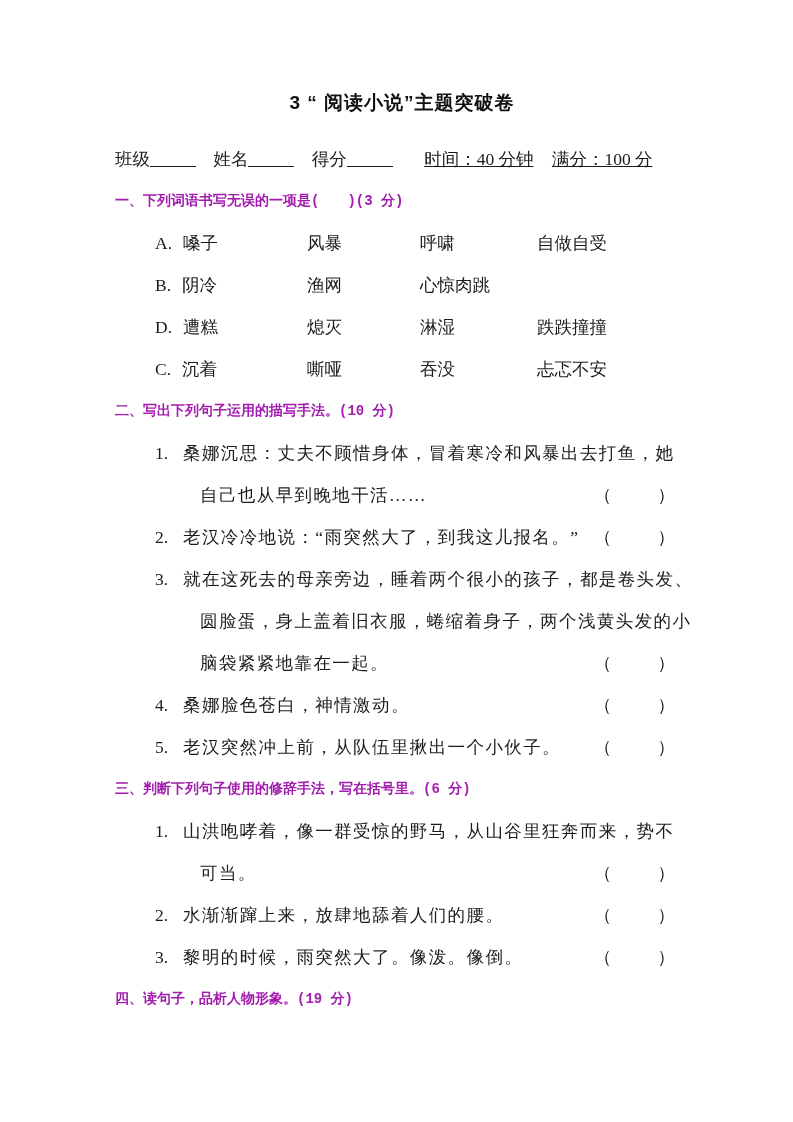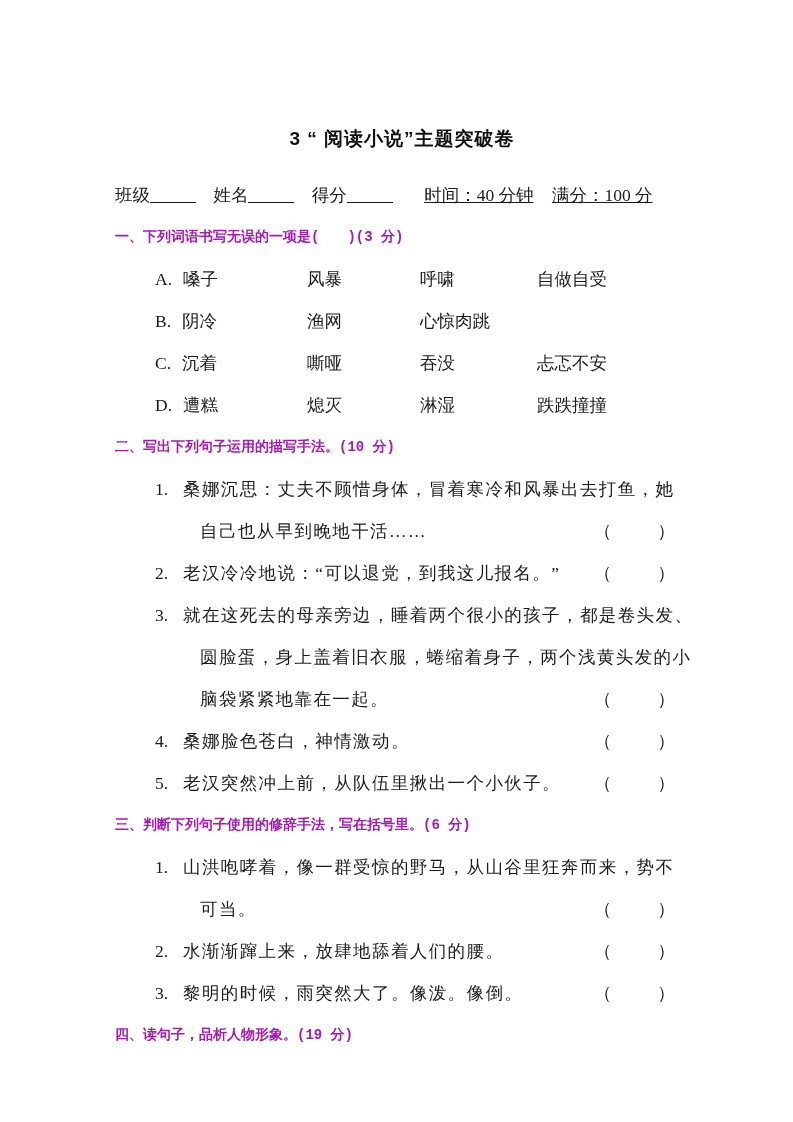--- a/index.html
+++ b/index.html
@@ -5,21 +5,21 @@
   * { box-sizing: border-box; }
   html, body { margin: 0; padding: 0; }
   body {
     width: 793px; height: 1122px;
     background: #ffffff;
     color: #1b1b1b;
     font-family: "Liberation Serif", "DejaVu Serif", serif;
     font-size: 17.5px;
     overflow: hidden;
   }
-  .paper { padding: 88px 104px 0 115px; width: 793px; margin-top: 36px; }
+  .paper { padding: 88px 104px 0 115px; width: 793px; }
 
   .title {
     margin: 0;
     text-align: center;
     font-family: "Liberation Sans", "DejaVu Sans", sans-serif;
     font-weight: 700;
     font-size: 19px;
     line-height: 30px;
     letter-spacing: 1px;
     color: #111;
@@ -109,52 +109,52 @@
       <span class="opt-c2">风暴</span>
       <span class="opt-c3">呼啸</span>
       <span class="opt-c4">自做自受</span>
     </div>
     <div class="opt-row">
       <span class="opt-c1"><span class="opt-letter">B.</span><span>阴冷</span></span>
       <span class="opt-c2">渔网</span>
       <span class="opt-c4">心惊肉跳</span>
     </div>
     <div class="opt-row">
+      <span class="opt-c1"><span class="opt-letter">D.</span><span>遭糕</span></span>
+      <span class="opt-c2">熄灭</span>
+      <span class="opt-c3">淋湿</span>
+      <span class="opt-c4">跌跌撞撞</span>
+    </div>
+    <div class="opt-row">
       <span class="opt-c1"><span class="opt-letter">C.</span><span>沉着</span></span>
       <span class="opt-c2">嘶哑</span>
       <span class="opt-c3">吞没</span>
       <span class="opt-c4">忐忑不安</span>
     </div>
-    <div class="opt-row">
-      <span class="opt-c1"><span class="opt-letter">D.</span><span>遭糕</span></span>
-      <span class="opt-c2">熄灭</span>
-      <span class="opt-c3">淋湿</span>
-      <span class="opt-c4">跌跌撞撞</span>
-    </div>
   </div>
 
   <div>
     <div class="sec-heading">二、写出下列句子运用的描写手法。(10 分)</div>
 
     <div class="item">
       <div class="line first">
         <span class="item-num">1.</span><span class="item-text">桑娜沉思：丈夫不顾惜身体，冒着寒冷和风暴出去打鱼，她</span>
       </div>
       <div class="line cont">
         <span class="item-text">自己也从早到晚地干活……</span>
         <span class="bracket">
             <span>（</span>
             <span>）</span>
           </span>
       </div>
     </div>
 
     <div class="item">
       <div class="line first">
-        <span class="item-num">2.</span><span class="item-text">老汉冷冷地说：“可以退党，到我这儿报名。”</span>
+        <span class="item-num">2.</span><span class="item-text">老汉冷冷地说：“雨突然大了，到我这儿报名。”</span>
         <span class="bracket">
             <span>（</span>
             <span>）</span>
           </span>
       </div>
     </div>
 
     <div class="item">
       <div class="line first">
         <span class="item-num">3.</span><span class="item-text">就在这死去的母亲旁边，睡着两个很小的孩子，都是卷头发、</span>

